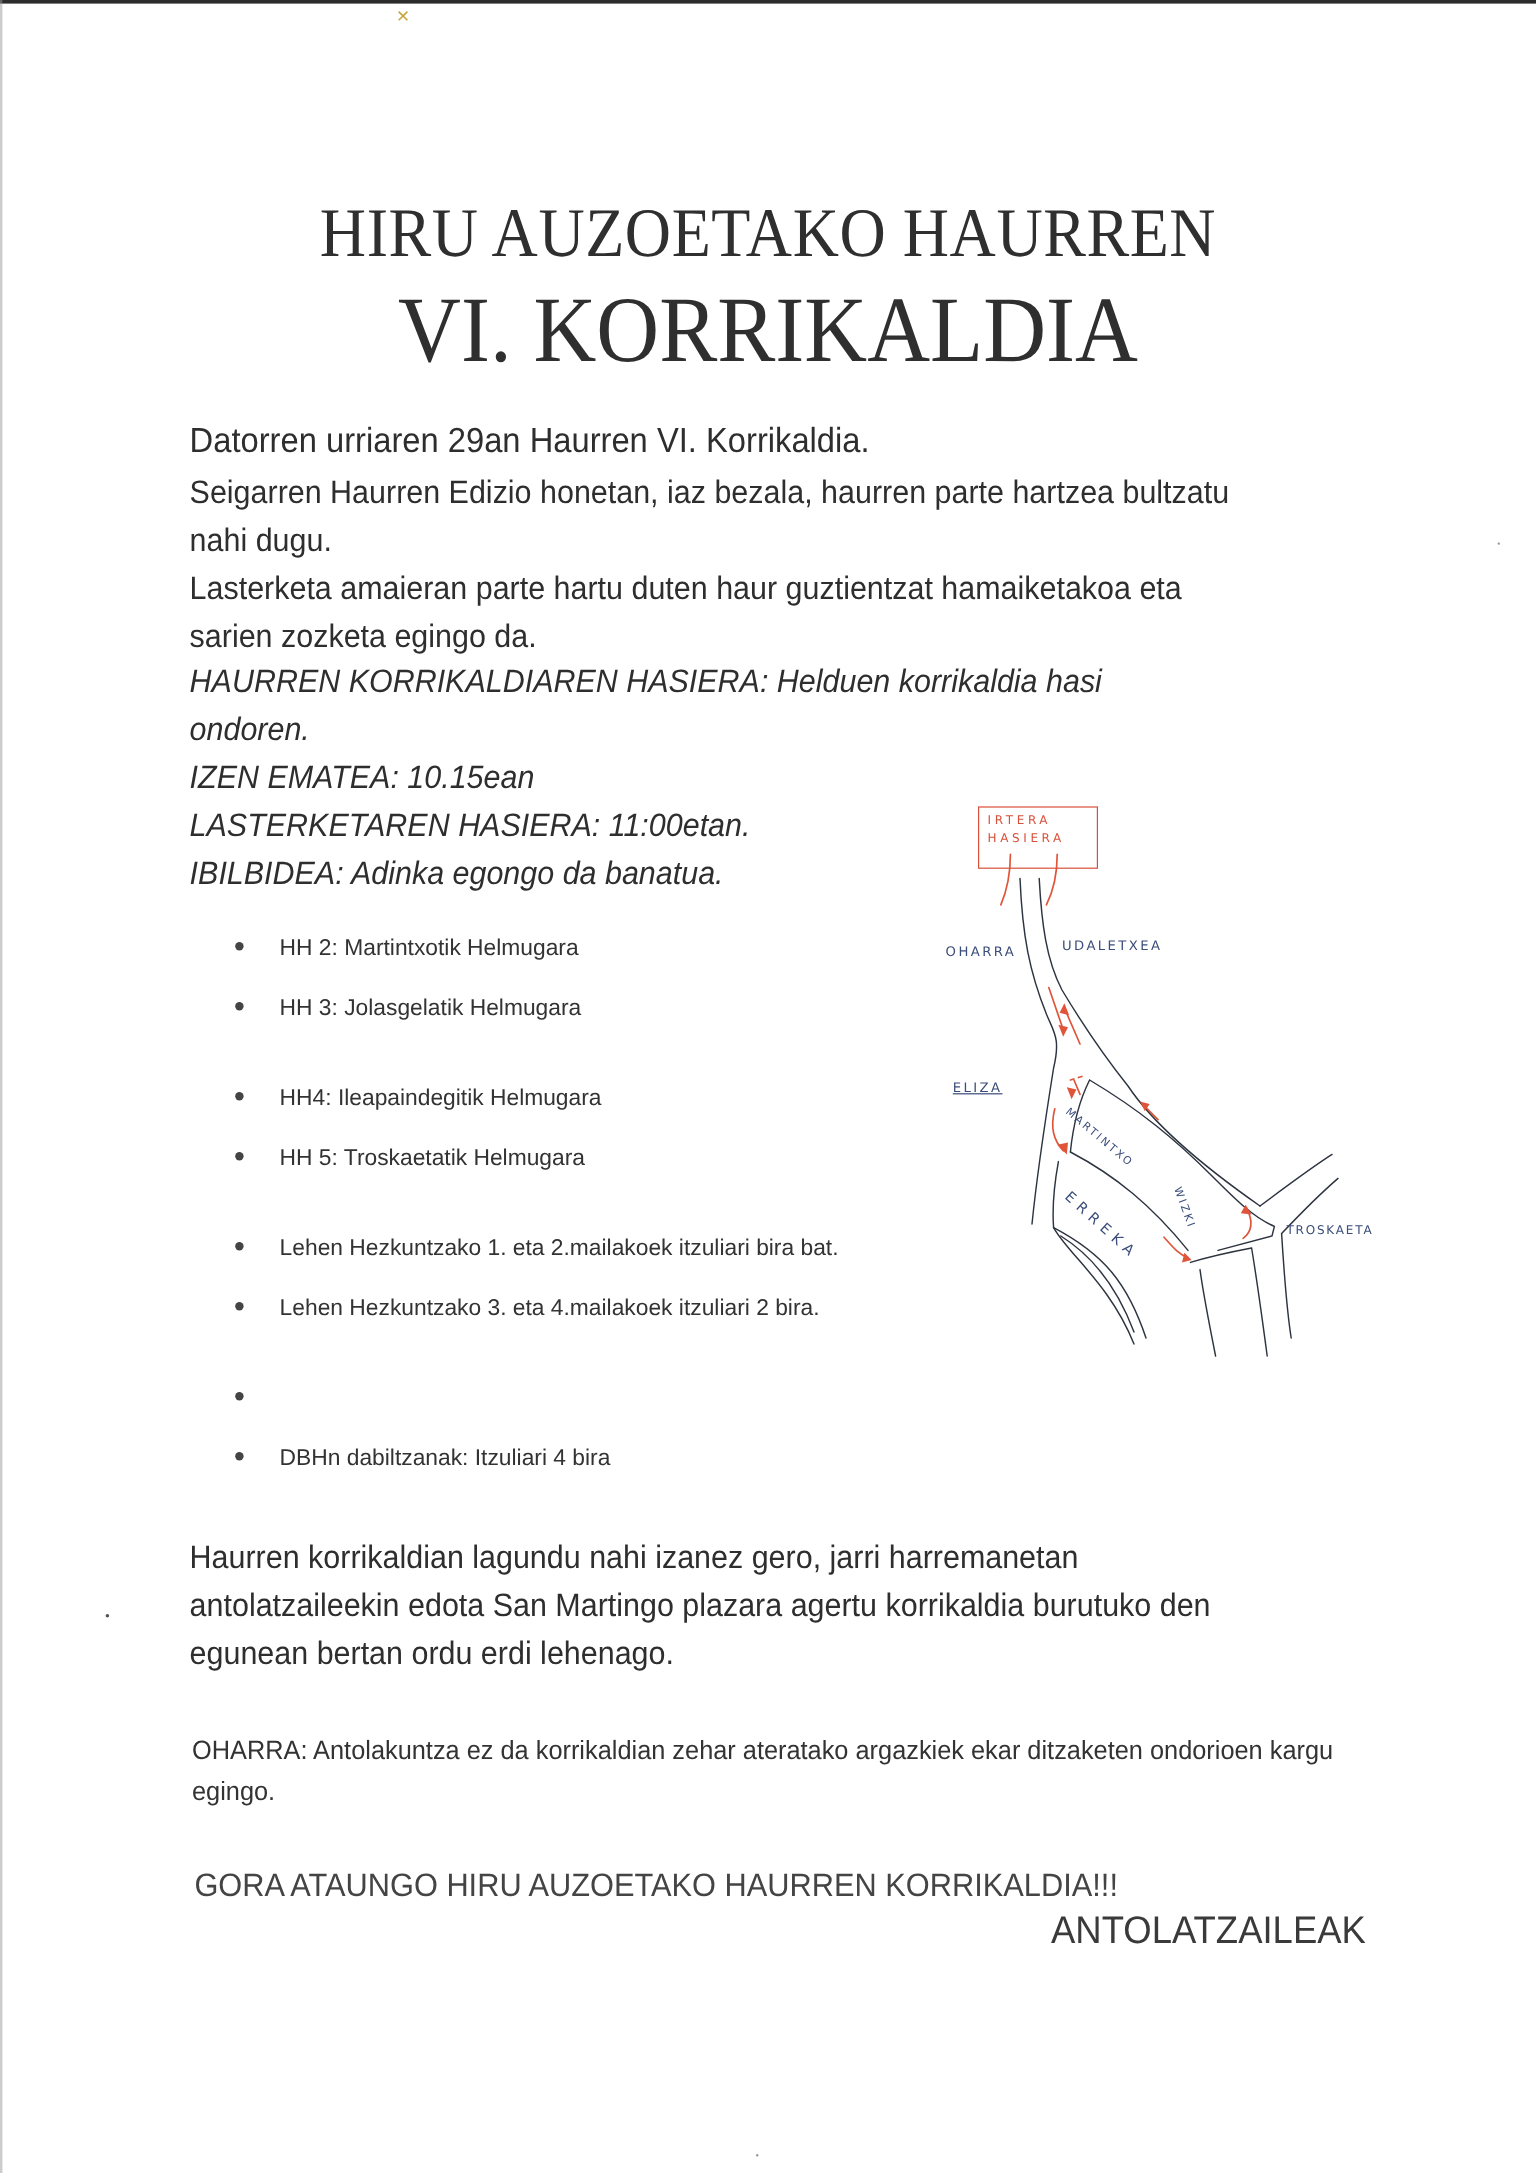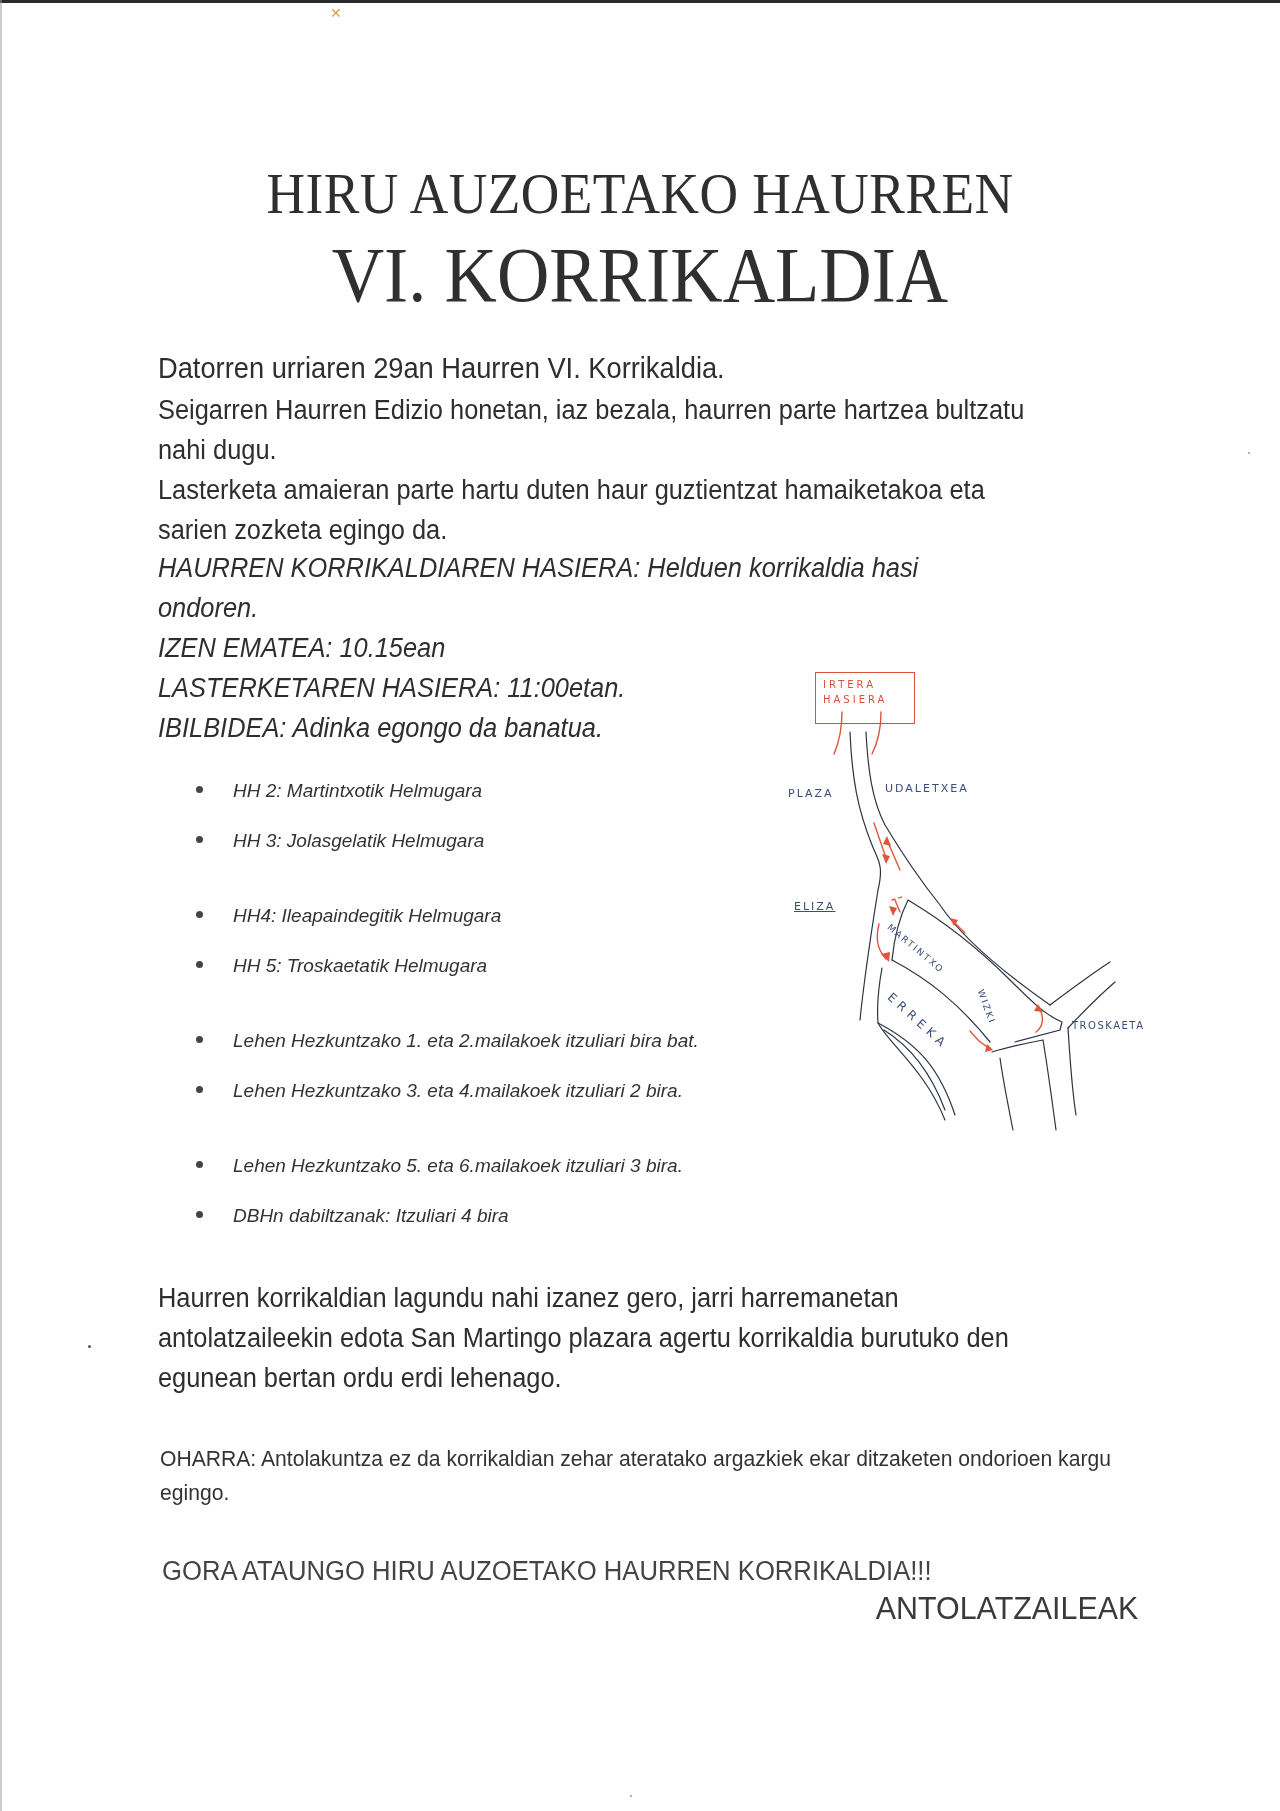--- a/index.html
+++ b/index.html
@@ -28,21 +28,21 @@
     transform: scaleX(0.94); transform-origin: 0 0;
   }
   .intro { top: 346px; width: 960px; }
   .intro .lead { font-size: 29px; display: block; margin-bottom: 0px; line-height: 44px; }
   .italic-block { top: 548px; font-style: italic; width: 920px; }
   .italic-block div { line-height: 40px; }
 
   ul.routes { position: absolute; left: 196px; top: 780px; margin: 0; padding: 0; list-style: none; }
   ul.routes li {
     position: absolute; left: 0; white-space: nowrap;
-    font-size: 19px; font-style: italic; color: #333;
+    font-size: 19px; color: #333;
   }
   ul.routes li .bullet {
     display: inline-block; width: 7px; height: 7px; border-radius: 50%;
     background: #444; margin-right: 30px; vertical-align: middle; position: relative; top: -2px;
   }
 
   .contact { top: 1278px; width: 980px; font-size: 27px; line-height: 40px; }
   .note { position: absolute; left: 160px; top: 1442px; width: 1000px; font-size: 22px; line-height: 34px; color: #333; transform: scaleX(0.96); transform-origin: 0 0; }
   .cheer { position: absolute; left: 162px; top: 1556px; font-size: 27px; color: #444; white-space: nowrap; transform: scaleX(0.95); transform-origin: 0 0; }
   .signature { position: absolute; right: 142px; top: 1590px; font-size: 32px; color: #3a3a3a; white-space: nowrap; transform: scaleX(0.95); transform-origin: 100% 0; }
@@ -89,21 +89,21 @@
   <div>IBILBIDEA: Adinka egongo da banatua.</div>
 </div>
 
 <ul class="routes">
   <li style="top:0px;"><span class="bullet"></span><span>HH 2: Martintxotik Helmugara</span></li>
   <li style="top:50px;"><span class="bullet"></span><span>HH 3: Jolasgelatik Helmugara</span></li>
   <li style="top:125px;"><span class="bullet"></span><span>HH4: Ileapaindegitik Helmugara</span></li>
   <li style="top:175px;"><span class="bullet"></span><span>HH 5: Troskaetatik Helmugara</span></li>
   <li style="top:250px;"><span class="bullet"></span><span>Lehen Hezkuntzako 1. eta 2.mailakoek itzuliari bira bat.</span></li>
   <li style="top:300px;"><span class="bullet"></span><span>Lehen Hezkuntzako 3. eta 4.mailakoek itzuliari  2 bira.</span></li>
-  <li style="top:375px;"><span class="bullet"></span><span>Lehen Hezkuntzako 5. eta 6.mailakoek itzuliari 3 bira.</span></li>
+  <li style="top:375px;"><span class="bullet"></span></li>
   <li style="top:425px;"><span class="bullet"></span><span>DBHn dabiltzanak: Itzuliari 4 bira</span></li>
 </ul>
 
 <div class="map">
   <svg viewBox="0 0 400 490">
     <g fill="none" stroke="#2d3440" stroke-width="1.2" stroke-linecap="round">
 
       <path d="M90 82 C92 130 98 160 112 195 C118 210 124 215 118 240 C110 290 104 330 100 370"></path>
       <path d="M106 82 C108 120 112 150 125 175 C140 200 160 230 180 255 C200 285 240 320 290 355"></path>
 
@@ -145,21 +145,21 @@
       <polygon points="190,268 198,270 194,276"></polygon>
       <polygon points="233,400 225,402 227,394"></polygon>
       <polygon points="278,354 283,362 274,361"></polygon>
     </g>
   </svg>
 
   <div class="start-box">
     <span>IRTERA</span>
     <span>HASIERA</span>
   </div>
-  <span class="map-label" style="left:28px;top:137px;">PLAZA</span>
+  <span class="map-label" style="left:28px;top:137px;">OHARRA</span>
   <span class="map-label" style="left:125px;top:132px;">UDALETXEA</span>
   <span class="map-label" style="left:34px;top:250px;text-decoration:underline;">ELIZA</span>
   <span class="map-label" style="left:132px;top:272px;transform:rotate(40deg);transform-origin:0 0;font-size:9px;">MARTINTXO</span>
   <span class="map-label" style="left:134px;top:340px;transform:rotate(42deg);transform-origin:0 0;font-size:12px;letter-spacing:5px;">ERREKA</span>
   <span class="map-label" style="left:225px;top:338px;transform:rotate(70deg);transform-origin:0 0;font-size:9px;">WIZKI</span>
   <span class="map-label" style="left:312px;top:370px;font-size:10px;letter-spacing:1.5px;">TROSKAETA</span>
 </div>
 
 <div class="body-text contact">Haurren korrikaldian lagundu nahi izanez  gero, jarri harremanetan antolatzaileekin edota San Martingo plazara agertu korrikaldia burutuko den egunean bertan ordu erdi lehenago.</div>
 

